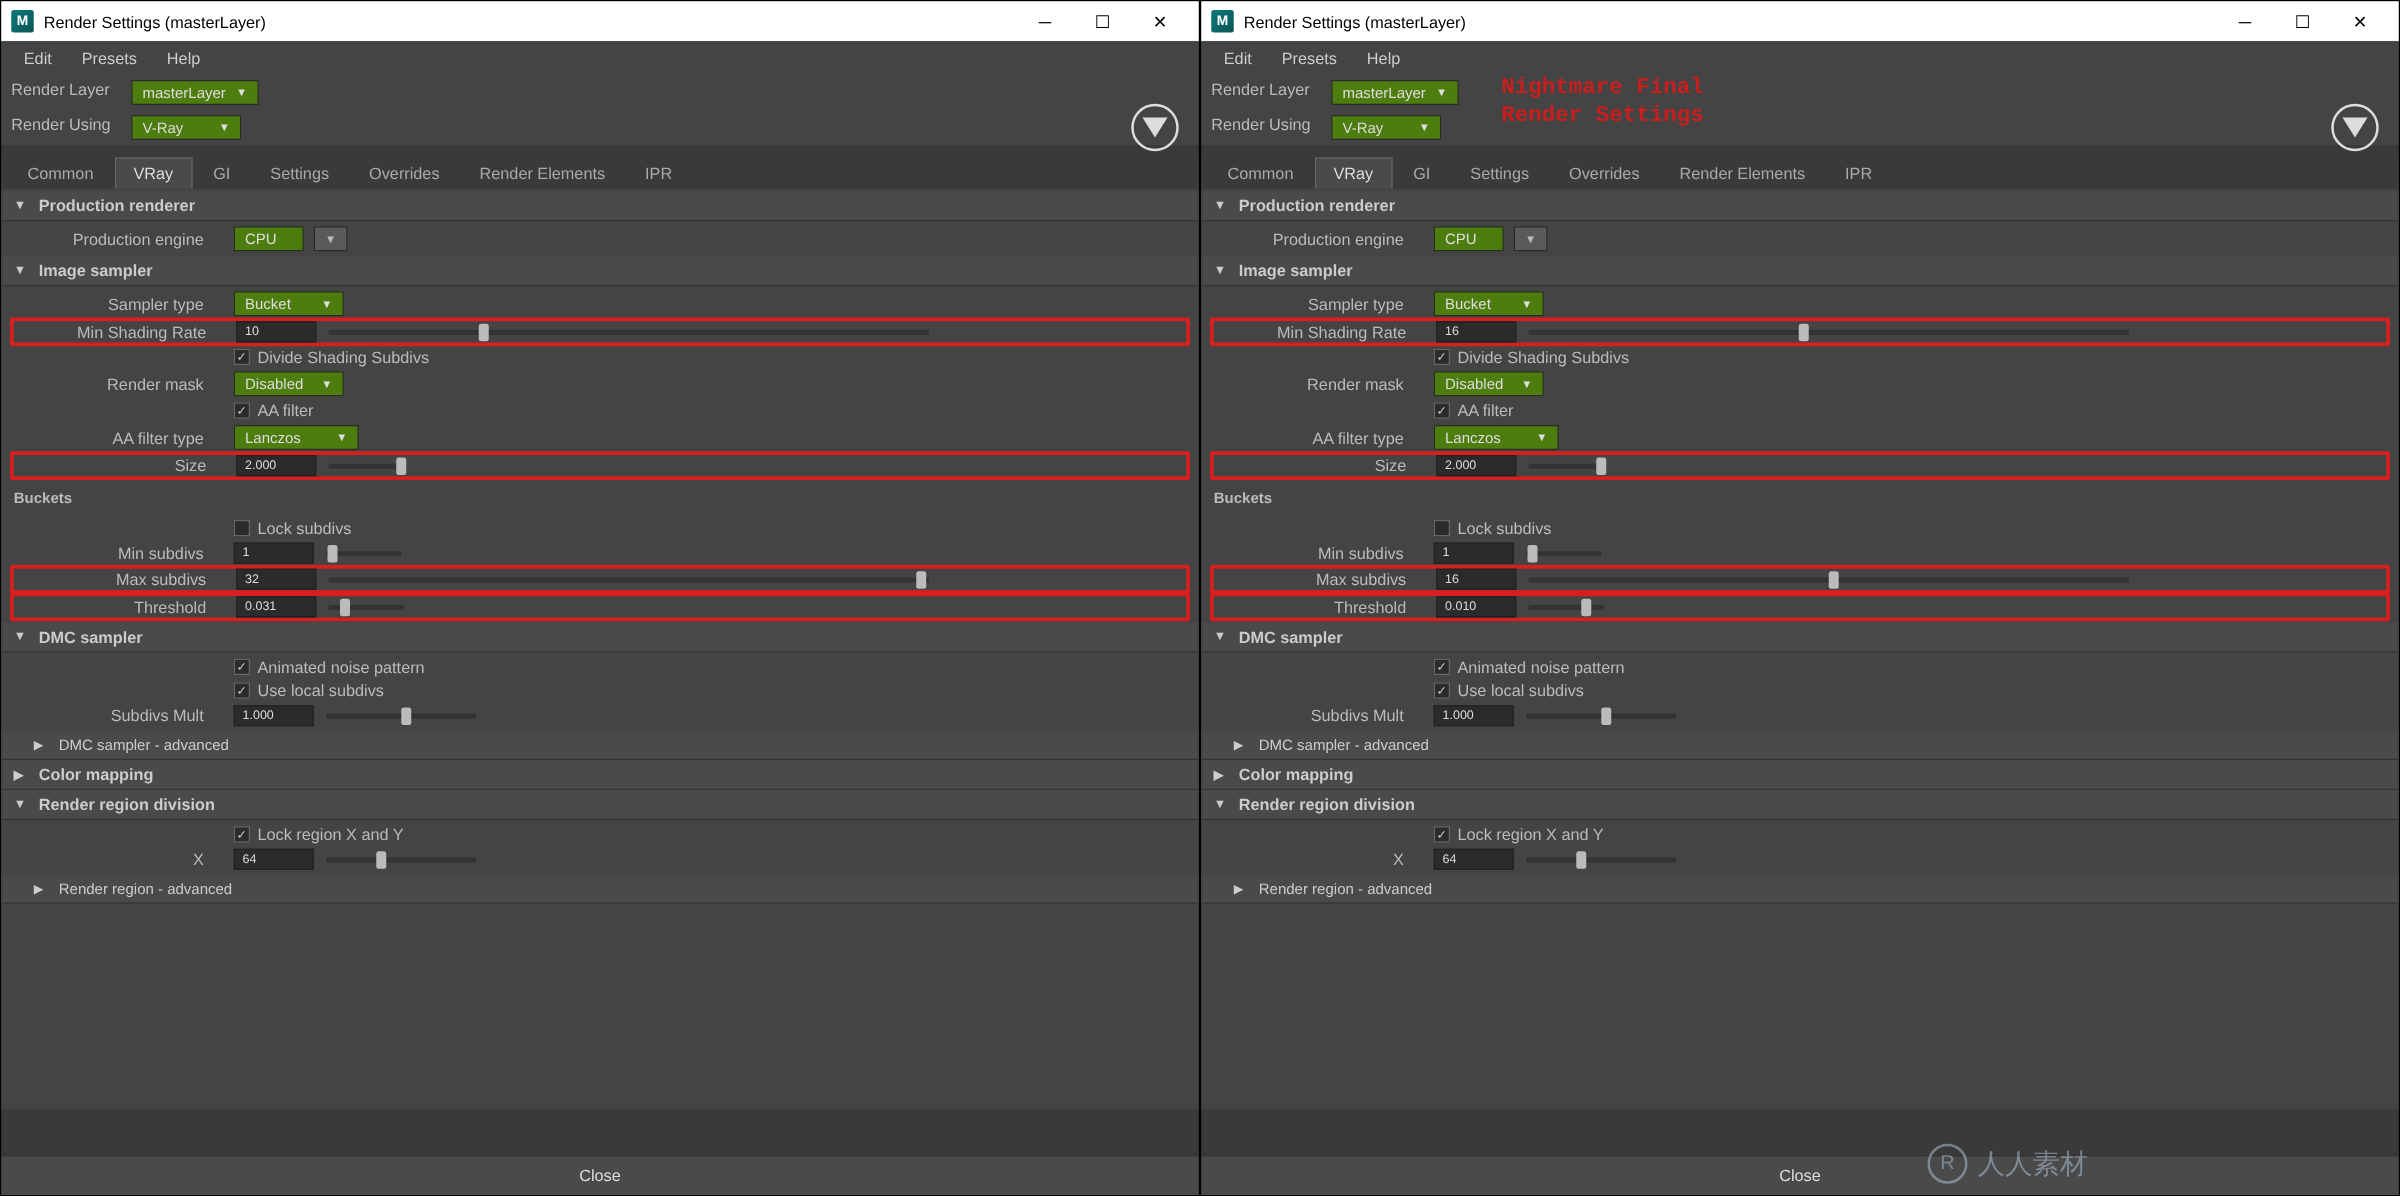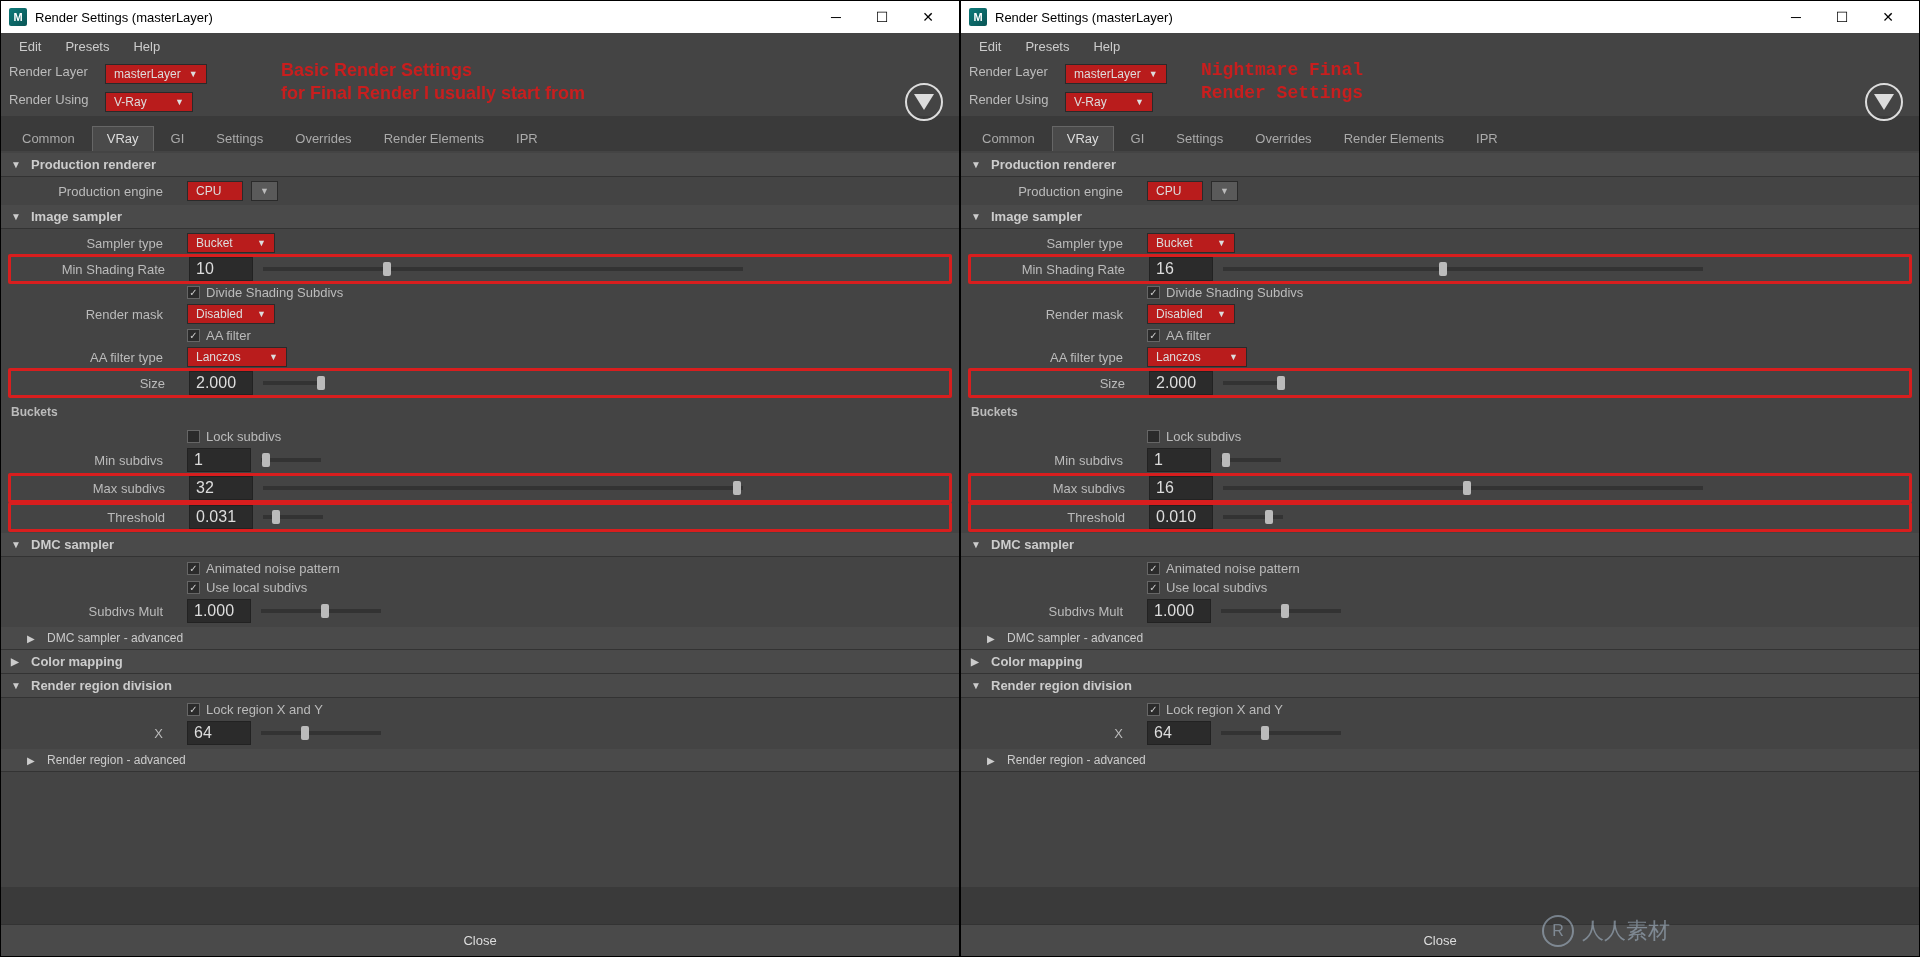--- a/index.html
+++ b/index.html
@@ -7,53 +7,51 @@
 .container { display: flex; width: 1920px; height: 957px; gap: 0; position: relative; }
 .window { flex: 1; background: #3a3a3a; display: flex; flex-direction: column; border: 1px solid #000; position: relative; }
 .titlebar { background: #fff; height: 32px; display: flex; align-items: center; padding: 0 8px; color: #000; font-size: 13px; }
 .titlebar-icon { width: 18px; height: 18px; margin-right: 8px; background: linear-gradient(135deg,#0d7a7a,#0a5555); border-radius: 2px; display: flex; align-items: center; justify-content: center; color: #fff; font-size: 11px; font-weight: bold; }
 .titlebar-btns { margin-left: auto; display: flex; gap: 0; }
 .titlebar-btn { width: 46px; height: 32px; display: flex; align-items: center; justify-content: center; font-size: 14px; cursor: pointer; }
 .menubar { background: #444444; padding: 4px 8px; display: flex; gap: 4px; color: #ccc; font-size: 13px; }
 .menu-item { padding: 2px 10px; cursor: pointer; text-align: center; }
 .toprow { background: #444444; padding: 4px 8px; display: flex; align-items: flex-start; gap: 8px; color: #bbb; font-size: 13px; position: relative; }
 .toprow-label { width: 88px; text-align: left; }
-.dropdown { background: #b91c1c; color: #ddd; padding: 2px 8px; min-width: 88px; border: 1px solid #2a2a2a; display: flex; align-items: center; justify-content: space-between; cursor: pointer; font-size: 12px; }
+.dropdown { background: #4d7c0f; color: #ddd; padding: 2px 8px; min-width: 88px; border: 1px solid #2a2a2a; display: flex; align-items: center; justify-content: space-between; cursor: pointer; font-size: 12px; }
 .dropdown-arrow { font-size: 9px; margin-left: 8px; }
 .vray-logo { position: absolute; right: 16px; top: 50%; transform: translateY(-50%); width: 38px; height: 38px; border: 2px solid #ddd; border-radius: 50%; display: flex; align-items: center; justify-content: center; }
 .vray-logo::before { content: ""; border-left: 10px solid transparent; border-right: 10px solid transparent; border-top: 16px solid #ddd; }
 .tabs { background: #3a3a3a; display: flex; gap: 2px; padding: 0 6px; margin-top: 10px; font-size: 13px; }
 .tab { padding: 4px 14px; color: #aaa; cursor: pointer; border: 1px solid transparent; }
 .tab.active { background: #4a4a4a; color: #ddd; border: 1px solid #666; border-bottom: none; }
 .panel { flex: 1; background: #444444; overflow-y: auto; padding: 2px 0 0 0; position: relative; }
 .section-header { background: #4a4a4a; border-bottom: 1px solid #333; padding: 4px 10px; color: #ccc; font-size: 13px; display: flex; align-items: center; cursor: pointer; font-weight: bold; }
 .section-arrow { width: 14px; font-size: 10px; margin-right: 6px; }
 .section-body { padding: 2px 10px; }
 .row { display: flex; align-items: center; padding: 2px 0; font-size: 13px; color: #bbb; }
 .row-label { width: 176px; text-align: right; padding-right: 24px; }
-.number-input { background: #2b2b2b; color: #ddd; border: 1px solid #222; padding: 2px 6px; width: 64px; font-size: 16px; }
+.number-input { background: #2b2b2b; color: #ddd; border: 1px solid #222; padding: 2px 6px; width: 64px; font-size: 10px; }
 .slider-track { flex: 1; height: 4px; background: #333; margin: 0 10px; position: relative; max-width: 480px; }
 .slider-thumb { position: absolute; top: -5px; width: 8px; height: 14px; background: #bbb; border-radius: 2px; }
 .checkbox { width: 13px; height: 13px; background: #2b2b2b; border: 1px solid #666; margin-right: 6px; display: flex; align-items: center; justify-content: center; color: #ccc; font-size: 10px; cursor: pointer; }
 .checkbox.checked::before { content: "✓"; }
 .sub-label { color: #bbb; }
 .highlight-box { border: 3px solid #d81e1e; border-radius: 2px; padding: 0 2px; margin: -1px -3px; }
 .close-btn { background: #4a4a4a; text-align: center; padding: 8px; color: #ddd; font-size: 13px; cursor: pointer; border-top: 1px solid #333; margin-top: 37px; }
 .annotation { position: absolute; color: #c81e1e; font-size: 18px; font-weight: bold; line-height: 1.3; pointer-events: none; z-index: 10; }
 .watermark { position: absolute; bottom: 10px; right: 250px; color: rgba(180,200,220,0.5); font-size: 22px; font-family: "Microsoft YaHei", sans-serif; display: flex; align-items: center; gap: 8px; z-index: 100; }
 .watermark-icon { width: 32px; height: 32px; border: 2px solid rgba(180,200,220,0.5); border-radius: 50%; display: flex; align-items: center; justify-content: center; font-size: 16px; }
 </style>
 </head>
 <body>
 
 <div class="container">
 
   <div class="window">
-    <div class="annotation" style="left:280px; top:58px; white-space:pre;">Basic Render Settings
-for Final Render I usually start from</div>
     <div class="titlebar">
       <div class="titlebar-icon">M</div>
       <span>Render Settings (masterLayer)</span>
       <div class="titlebar-btns">
         <div class="titlebar-btn">─</div>
         <div class="titlebar-btn">☐</div>
         <div class="titlebar-btn">✕</div>
       </div>
     </div>
     <div class="menubar">

